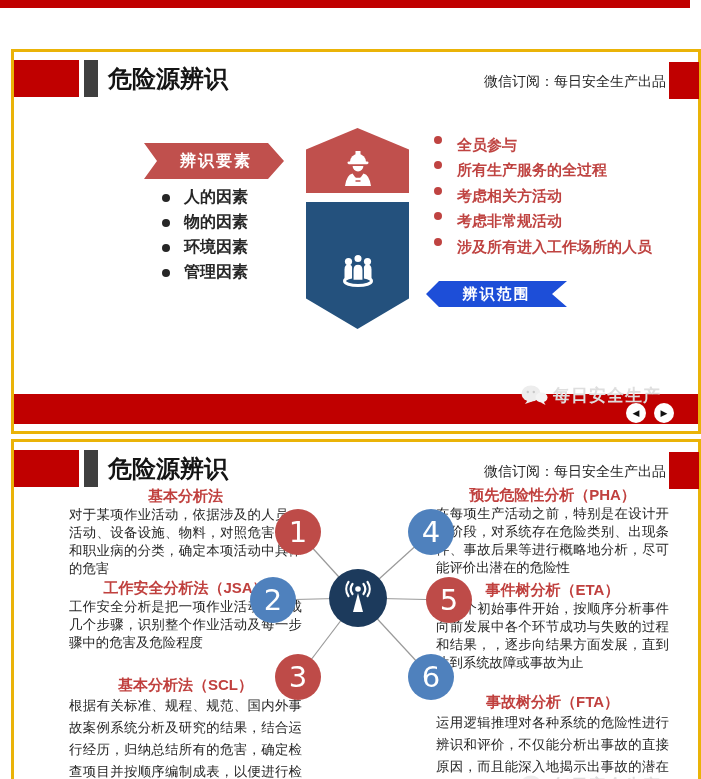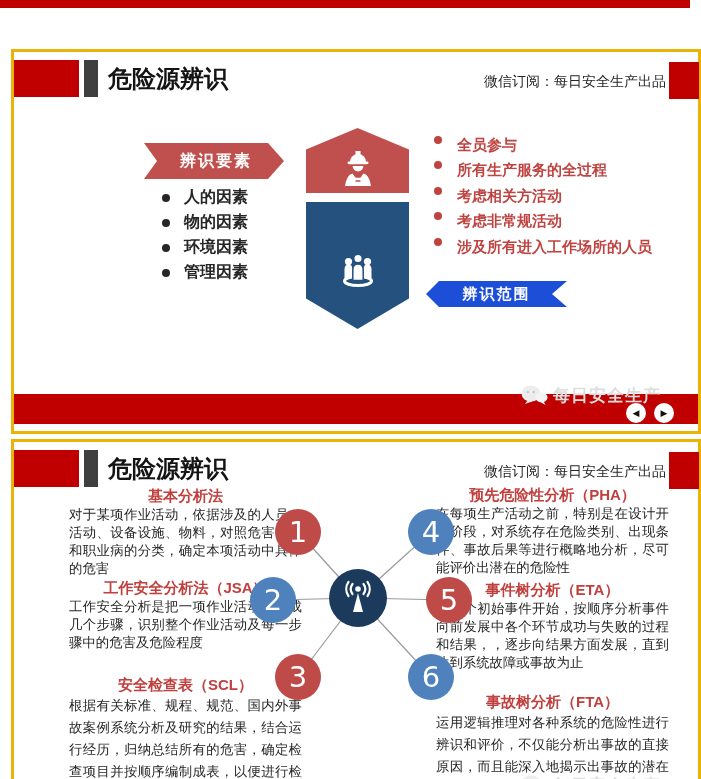--- a/index.html
+++ b/index.html
@@ -188,21 +188,21 @@
 
     <div class="method m0">
       <div class="mh">基本分析法</div>
       <div class="mb">对于某项作业活动，依据涉及的人员、活动、设备设施、物料，对照危害分类和职业病的分类，确定本项活动中具体的危害</div>
     </div>
     <div class="method m1">
       <div class="mh">工作安全分析法（JSA）</div>
       <div class="mb">工作安全分析是把一项作业活动分解成几个步骤，识别整个作业活动及每一步骤中的危害及危险程度</div>
     </div>
     <div class="method m2 tight">
-      <div class="mh">安全检查表（SCL）</div>
+      <div class="mh">基本分析法（SCL）</div>
       <div class="mb">根据有关标准、规程、规范、国内外事故案例系统分析及研究的结果，结合运行经历，归纳总结所有的危害，确定检查项目并按顺序编制成表，以便进行检查或评审</div>
     </div>
     <div class="method m3">
       <div class="mh">预先危险性分析（PHA）</div>
       <div class="mb">在每项生产活动之前，特别是在设计开始阶段，对系统存在危险类别、出现条件、事故后果等进行概略地分析，尽可能评价出潜在的危险性</div>
     </div>
     <div class="method m4">
       <div class="mh">事件树分析（ETA）</div>
       <div class="mb">从一个初始事件开始，按顺序分析事件向前发展中各个环节成功与失败的过程和结果，，逐步向结果方面发展，直到达到系统故障或事故为止</div>
     </div>

